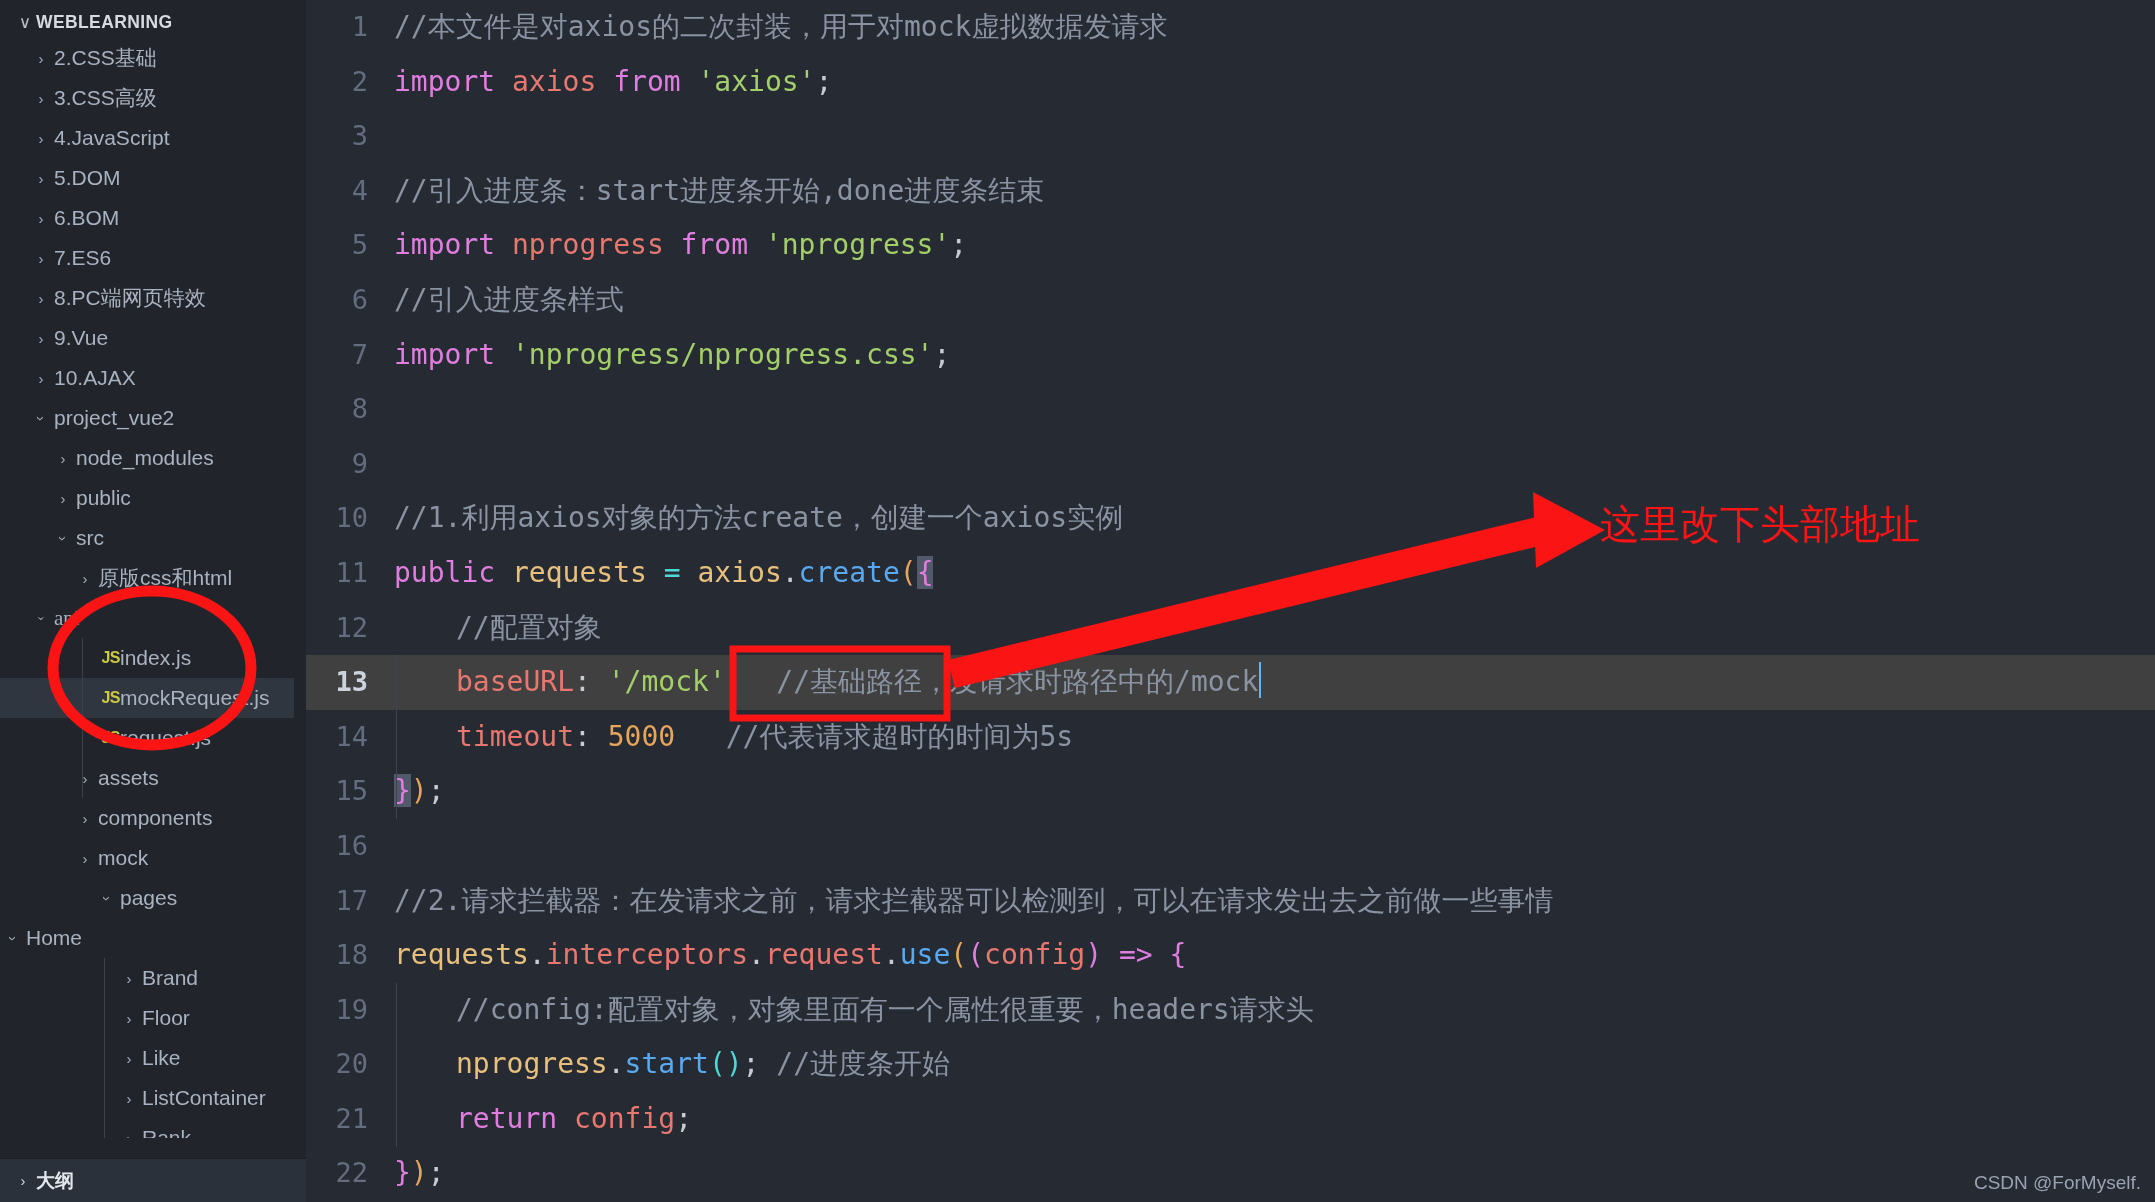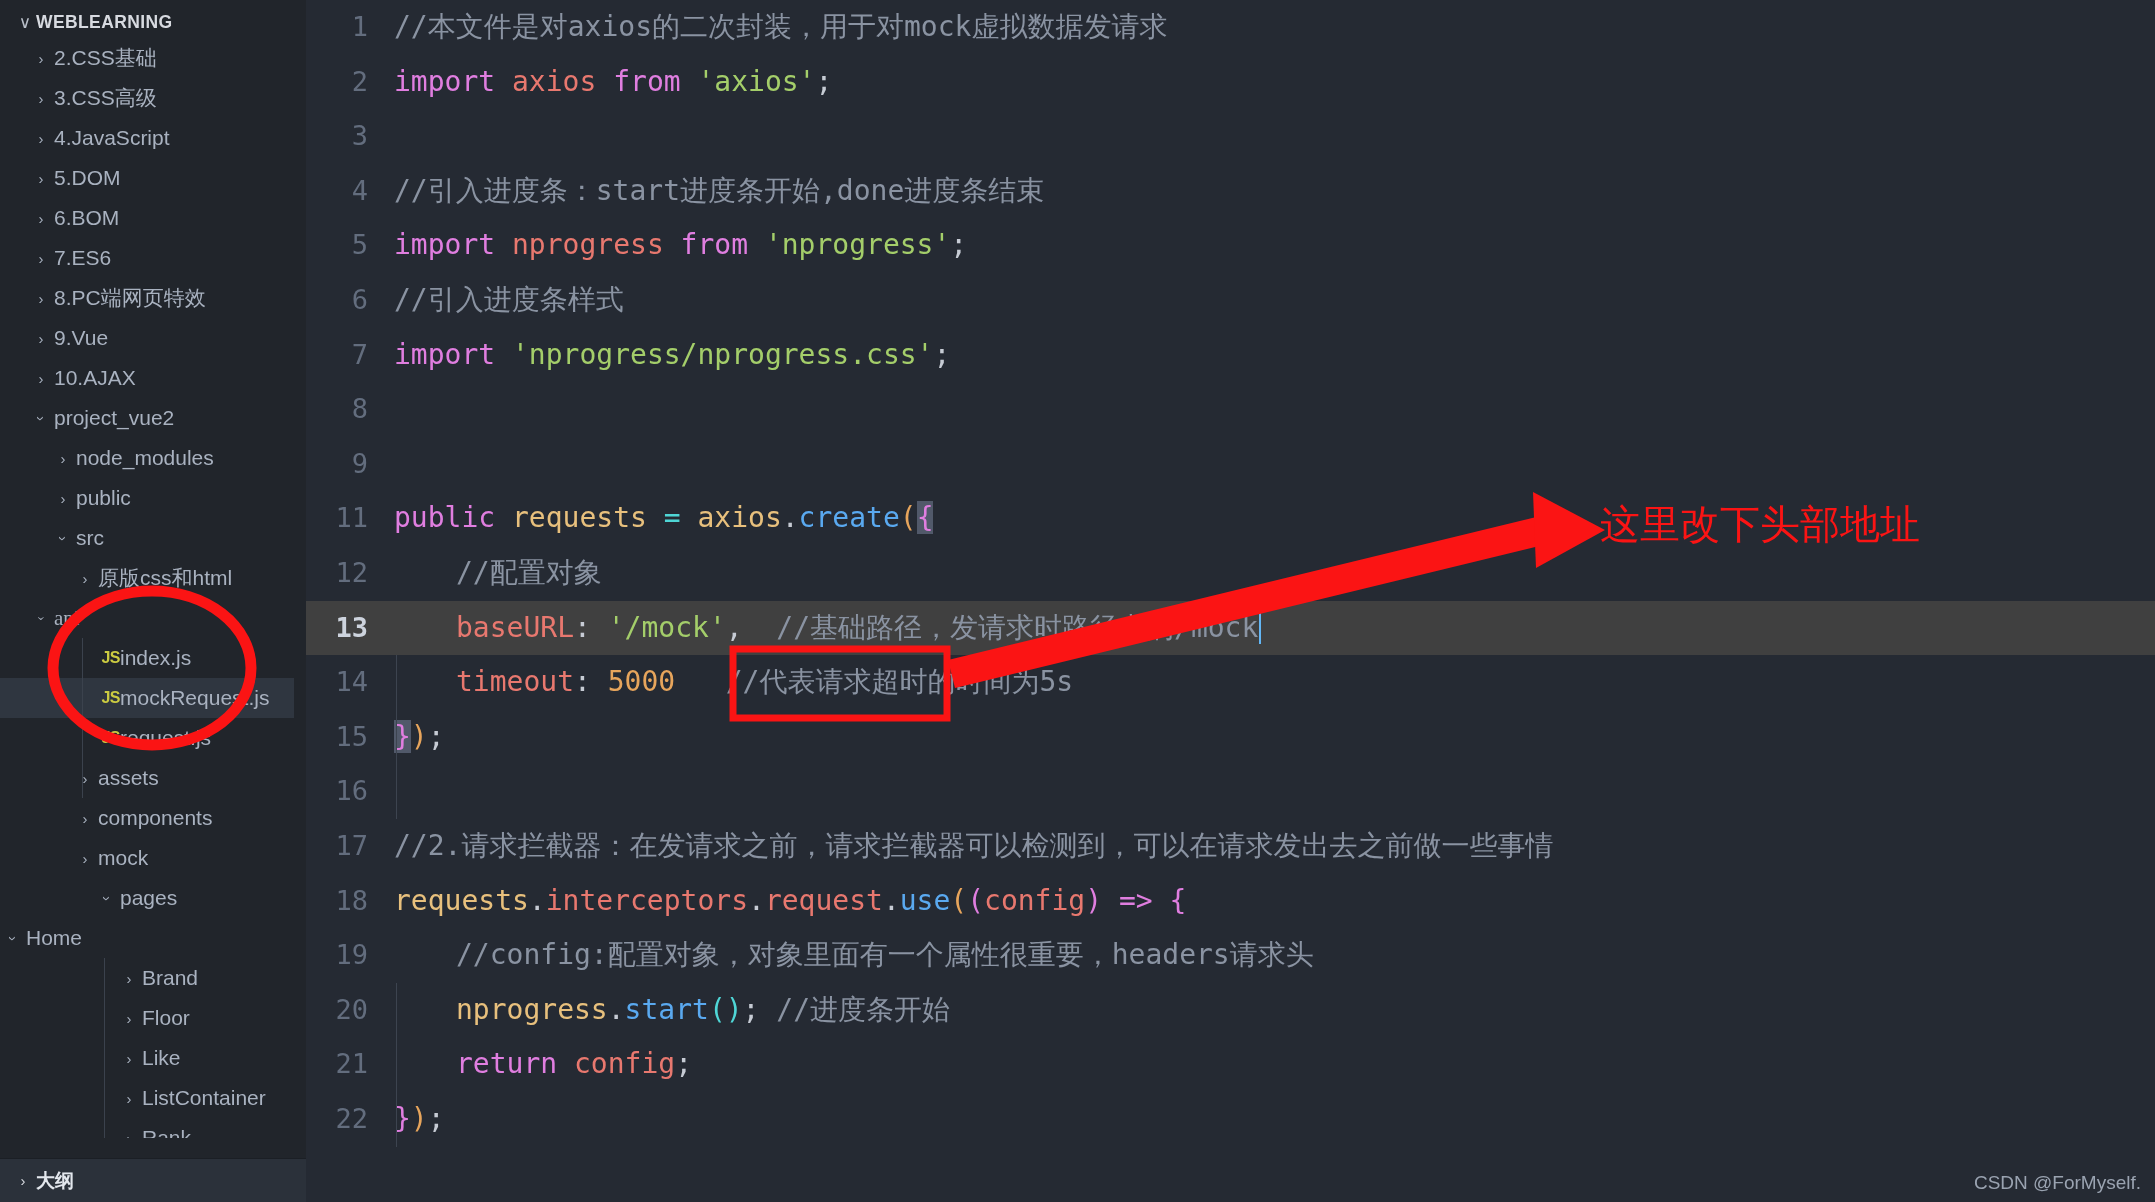--- a/index.html
+++ b/index.html
@@ -360,20 +360,21 @@
   <div id="editor">
       <div class="code-line"><div class="gutter">1</div><div class="content"><span class="t-cmt">//本文件是对axios的二次封装，用于对mock虚拟数据发请求</span></div></div>
       <div class="code-line"><div class="gutter">2</div><div class="content"><span class="t-kw">import </span><span class="t-var">axios </span><span class="t-kw">from </span><span class="t-str">'axios'</span><span class="t-plain">;</span></div></div>
       <div class="code-line"><div class="gutter">3</div><div class="content"></div></div>
       <div class="code-line"><div class="gutter">4</div><div class="content"><span class="t-cmt">//引入进度条：start进度条开始,done进度条结束</span></div></div>
       <div class="code-line"><div class="gutter">5</div><div class="content"><span class="t-kw">import </span><span class="t-var">nprogress </span><span class="t-kw">from </span><span class="t-str">'nprogress'</span><span class="t-plain">;</span></div></div>
       <div class="code-line"><div class="gutter">6</div><div class="content"><span class="t-cmt">//引入进度条样式</span></div></div>
       <div class="code-line"><div class="gutter">7</div><div class="content"><span class="t-kw">import </span><span class="t-str">'nprogress/nprogress.css'</span><span class="t-plain">;</span></div></div>
       <div class="code-line"><div class="gutter">8</div><div class="content"></div></div>
       <div class="code-line"><div class="gutter">9</div><div class="content"></div></div>
+      <div class="code-line"><div class="gutter">10</div><div class="content"><span class="t-cmt">//1.利用axios对象的方法create，创建一个axios实例</span></div></div>
       <div class="code-line"><div class="gutter">11</div><div class="content"><span class="t-kw">public </span><span class="t-id">requests </span><span class="t-op">= </span><span class="t-id">axios</span><span class="t-plain">.</span><span class="t-fn">create</span><span class="t-paren">(</span><span class="t-brace-hl">{</span></div></div>
       <div class="code-line"><div class="gutter">12</div><div class="content" style="left: 150px;"><span class="t-cmt">//配置对象</span></div></div>
       <div class="code-line hl"><div class="gutter cur">13</div><div class="content" style="left: 150px;"><span class="t-prop">baseURL</span><span class="t-plain">: </span><span class="t-str">'/mock'</span><span class="t-plain">,</span><span class="t-cmt">  //基础路径，发请求时路径中的/mock</span><span class="caret"></span></div></div>
       <div class="code-line"><div class="gutter">14</div><div class="content" style="left: 150px;"><span class="t-prop">timeout</span><span class="t-plain">: </span><span class="t-num">5000</span><span class="t-cmt">   //代表请求超时的时间为5s</span></div></div>
       <div class="code-line"><div class="gutter">15</div><div class="content"><span class="t-brace-hl">}</span><span class="t-paren">)</span><span class="t-plain">;</span></div></div>
       <div class="code-line"><div class="gutter">16</div><div class="content"></div></div>
       <div class="code-line"><div class="gutter">17</div><div class="content"><span class="t-cmt">//2.请求拦截器：在发请求之前，请求拦截器可以检测到，可以在请求发出去之前做一些事情</span></div></div>
       <div class="code-line"><div class="gutter">18</div><div class="content"><span class="t-id">requests</span><span class="t-plain">.</span><span class="t-var">interceptors</span><span class="t-plain">.</span><span class="t-var">request</span><span class="t-plain">.</span><span class="t-fn">use</span><span class="t-paren">(</span><span class="t-brace">(</span><span class="t-var">config</span><span class="t-brace">)</span><span class="t-kw"> =&gt; </span><span class="t-brace">{</span></div></div>
       <div class="code-line"><div class="gutter">19</div><div class="content" style="left: 150px;"><span class="t-cmt">//config:配置对象，对象里面有一个属性很重要，headers请求头</span></div></div>
       <div class="code-line"><div class="gutter">20</div><div class="content" style="left: 150px;"><span class="t-id">nprogress</span><span class="t-plain">.</span><span class="t-fn">start</span><span class="t-op">()</span><span class="t-plain">; </span><span class="t-cmt">//进度条开始</span></div></div>

